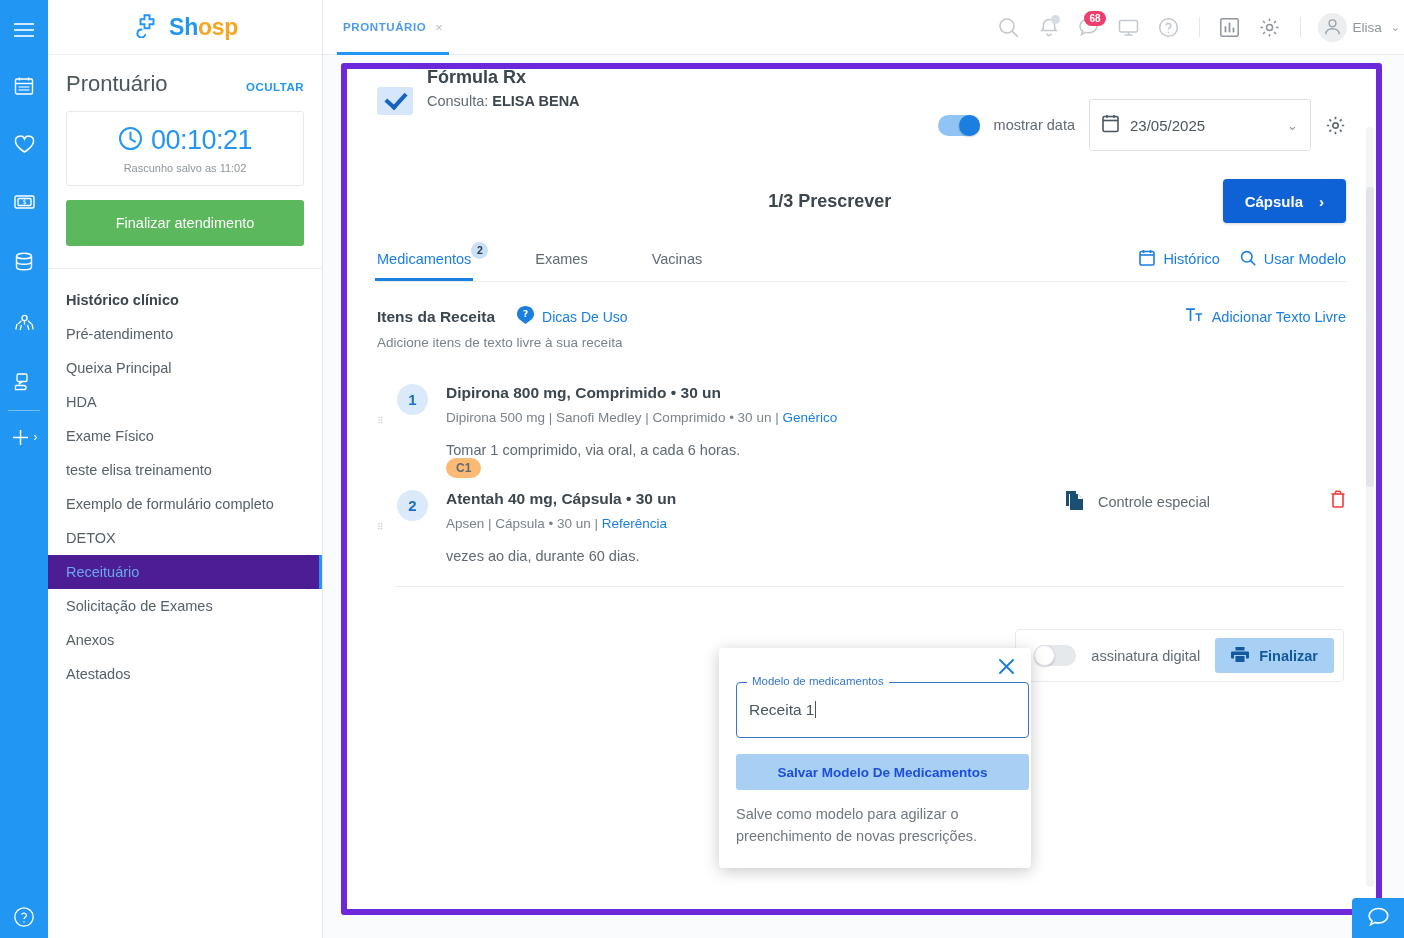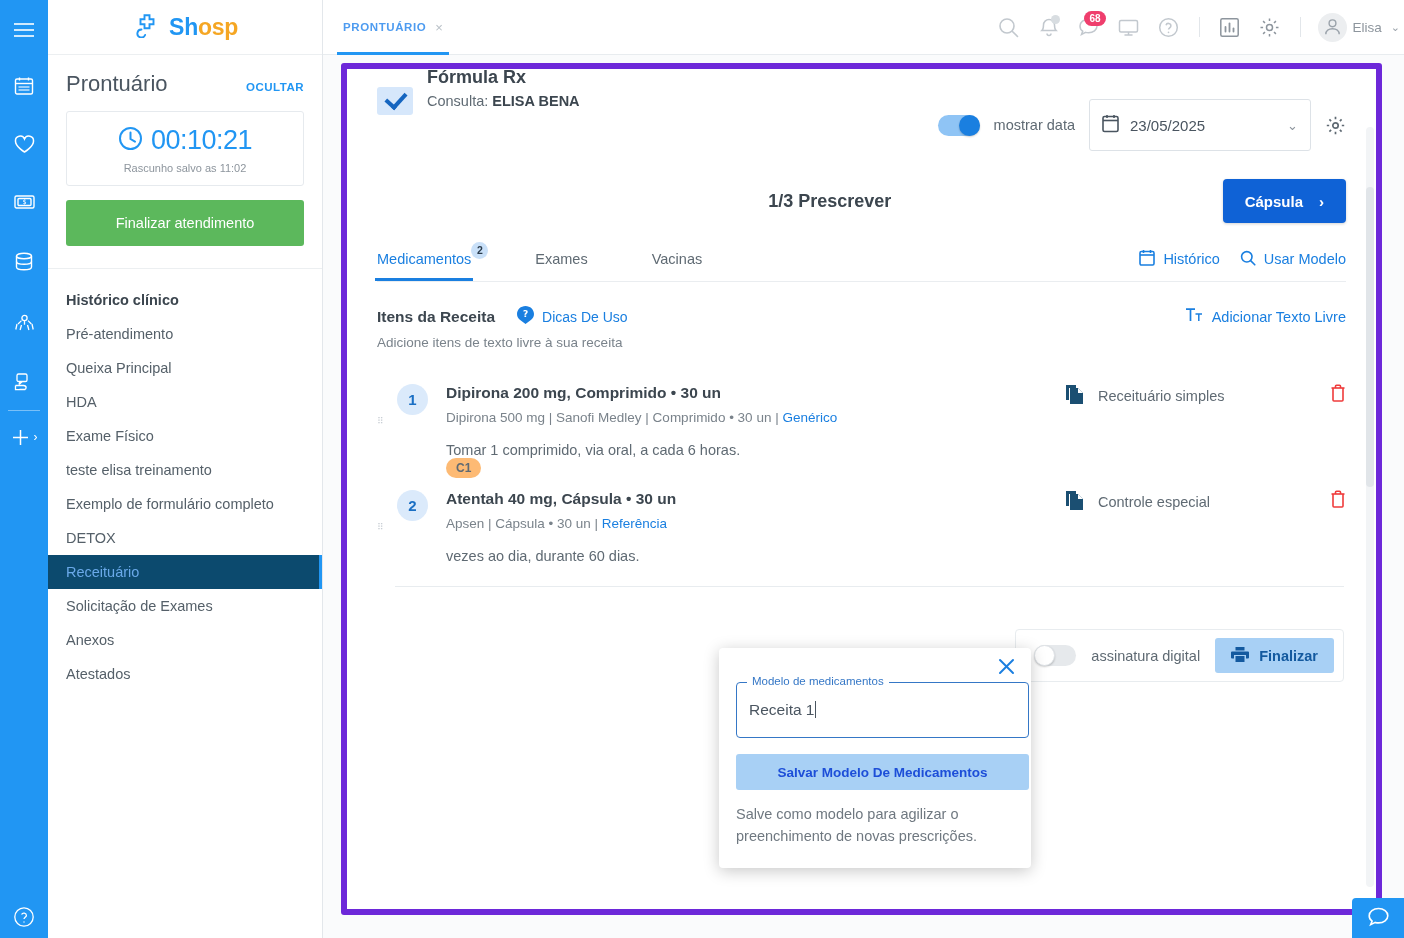--- a/index.html
+++ b/index.html
@@ -78,21 +78,21 @@
   }
   .nav-divider { margin-top: 22px; height:1px; background:#eceff1; }
 
   .navlist { padding-top: 14px; }
   .navitem {
     padding: 9px 18px; font-size: 14.5px; color: #556069; cursor: pointer;
     position: relative;
   }
   .navitem.first { font-weight: 700; color: #3c464f; }
   .navitem.active {
-    color: #6aa9e9; background: #0c4a6e;
+    color: #6aa9e9; background: #4c1d95;
   }
   .navitem.active:after {
     content:""; position:absolute; right:0; top:0; bottom:0; width:3px; background:#2196f3;
   }
 
   
   .main { flex: 1 1 auto; height: 938px; background: #fafbfc; position: relative; display:flex; flex-direction:column; }
 
   .topbar {
     height: 55px; background: #ffffff; display: flex; align-items: center;
@@ -560,42 +560,23 @@
             </span>
           </div>
           <div class="sec-sub">Adicione itens de texto livre à sua receita</div>
 
           <div class="items">
 
             <div class="item-row">
               <div class="drag-handle">⠿</div>
               <div class="item-num">1</div>
               <div class="item-body">
-                <div class="item-title">Dipirona 200 mg, Comprimido • 30 un</div>
+                <div class="item-title">Dipirona 800 mg, Comprimido • 30 un</div>
                 <div class="item-meta"><span>Dipirona 500 mg | Sanofi Medley | Comprimido • 30 un | </span><a href="#">Genérico</a></div>
                 <div class="item-dose">Tomar 1 comprimido, via oral, a cada 6 horas.</div>
-              </div>
-              <div class="item-side">
-                <span class="side-type">
-                  <span>
-                    <svg width="19" height="20" viewBox="0 0 19 20" fill="#1b4f72">
-                        <path d="M0 1h10v3H3v12H0z"></path>
-                        <path d="M4 4h8l5 5v11H4z" fill="#1b4f72"></path>
-                        <path d="M12 4l5 5h-5z" fill="#fff"></path>
-                      </svg>
-                  </span>
-                  <span>Receituário simples</span>
-                </span>
-                <span class="trash">
-                  <svg width="16" height="18" viewBox="0 0 16 18" fill="none" stroke="#ef3b3b" stroke-width="1.6">
-                      <path d="M1.5 4h13"></path>
-                      <path d="M3 4v12a1 1 0 0 0 1 1h8a1 1 0 0 0 1-1V4"></path>
-                      <path d="M5.5 4V2.2a1 1 0 0 1 1-1h3a1 1 0 0 1 1 1V4"></path>
-                    </svg>
-                </span>
               </div>
             </div>
 
             <div class="chip-c1">C1</div>
 
             <div class="item-row" style="margin-top:12px">
               <div class="drag-handle">⠿</div>
               <div class="item-num">2</div>
               <div class="item-body">
                 <div class="item-title">Atentah 40 mg, Cápsula • 30 un</div>

